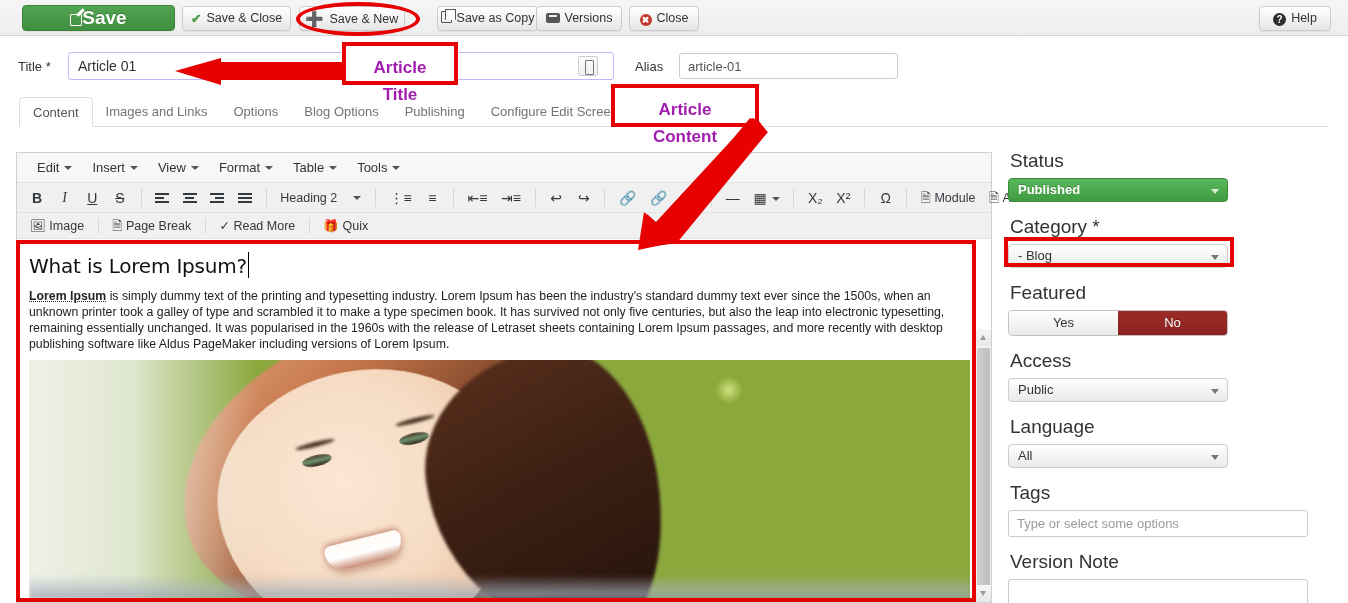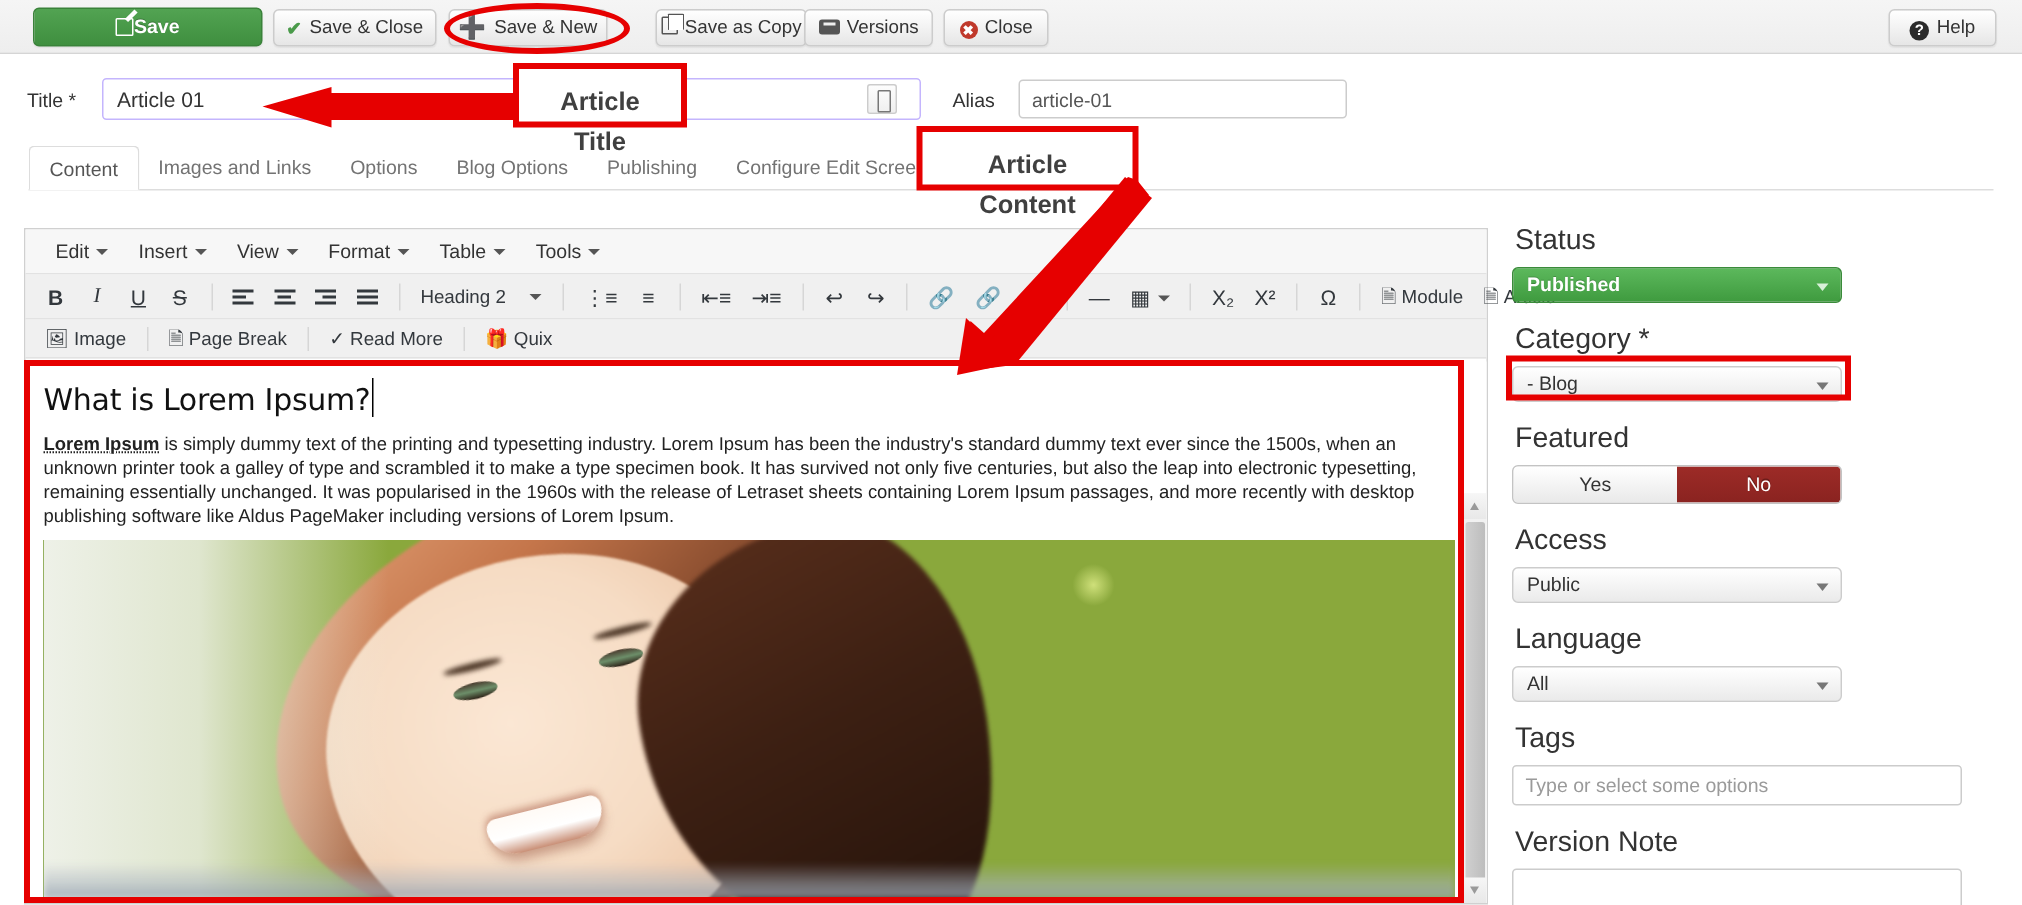--- a/index.html
+++ b/index.html
@@ -34,21 +34,21 @@
     cursor: pointer;
     box-shadow: 0 1px 1px rgba(0,0,0,.06);
   }
   .btn .ico { margin-right: 5px; display:inline-block; vertical-align: -1px; }
   #btn-save {
     left: 22px; top: 5px; width: 153px; height: 26px;
     background: linear-gradient(to bottom, #52a352 0%, #3f8f3f 100%);
     border: 1px solid #3a823a;
     color: #ffffff;
     font-weight: bold;
-    font-size: 13px;
+    font-size: 19px;
     line-height: 24px;
     text-shadow: 0 -1px 0 rgba(0,0,0,.25);
   }
   #btn-saveclose { left: 182px; top: 6px; width: 109px; }
   #btn-savenew   { left: 299px; top: 6px; width: 106px; }
   #btn-savecopy  { left: 413px; top: 6px; width: 101px; margin-left: 24px; }
   #btn-versions  { left: 536px; top: 6px; width: 86px; }
   #btn-close     { left: 629px; top: 6px; width: 70px; }
   #btn-help      { left: 1259px; top: 6px; width: 72px; }
 
@@ -305,21 +305,21 @@
   .txtinput {
     width:300px; height:27px; border:1px solid #cccccc; border-radius:3px;
     background:#ffffff; font-size:13px; color:#9a9a9a; line-height:25px;
     padding-left:8px;
   }
   .txtinput2 { height:28px; color:#333; }
 
   
   .anno {
     position:absolute; background:#ffffff; border:4px solid #e60000;
-    color:#404040; font-weight:bold; font-size:17px;
+    color:#a21caf; font-weight:bold; font-size:17px;
     font-family:"Liberation Sans", sans-serif;
     text-align:center; line-height:1;
     padding:8px 10px; z-index:50;
   }
   #anno-title   { left:342px; top:42px; width:116px; height:43px; line-height:27px; }
   #anno-content { left:611px; top:84px; width:148px; height:43px; line-height:27px; }
   #anno-oval {
     position:absolute; left:296px; top:2px; width:124px; height:34px;
     border:4px solid #e60000; border-radius:50%; z-index:49;
   }

